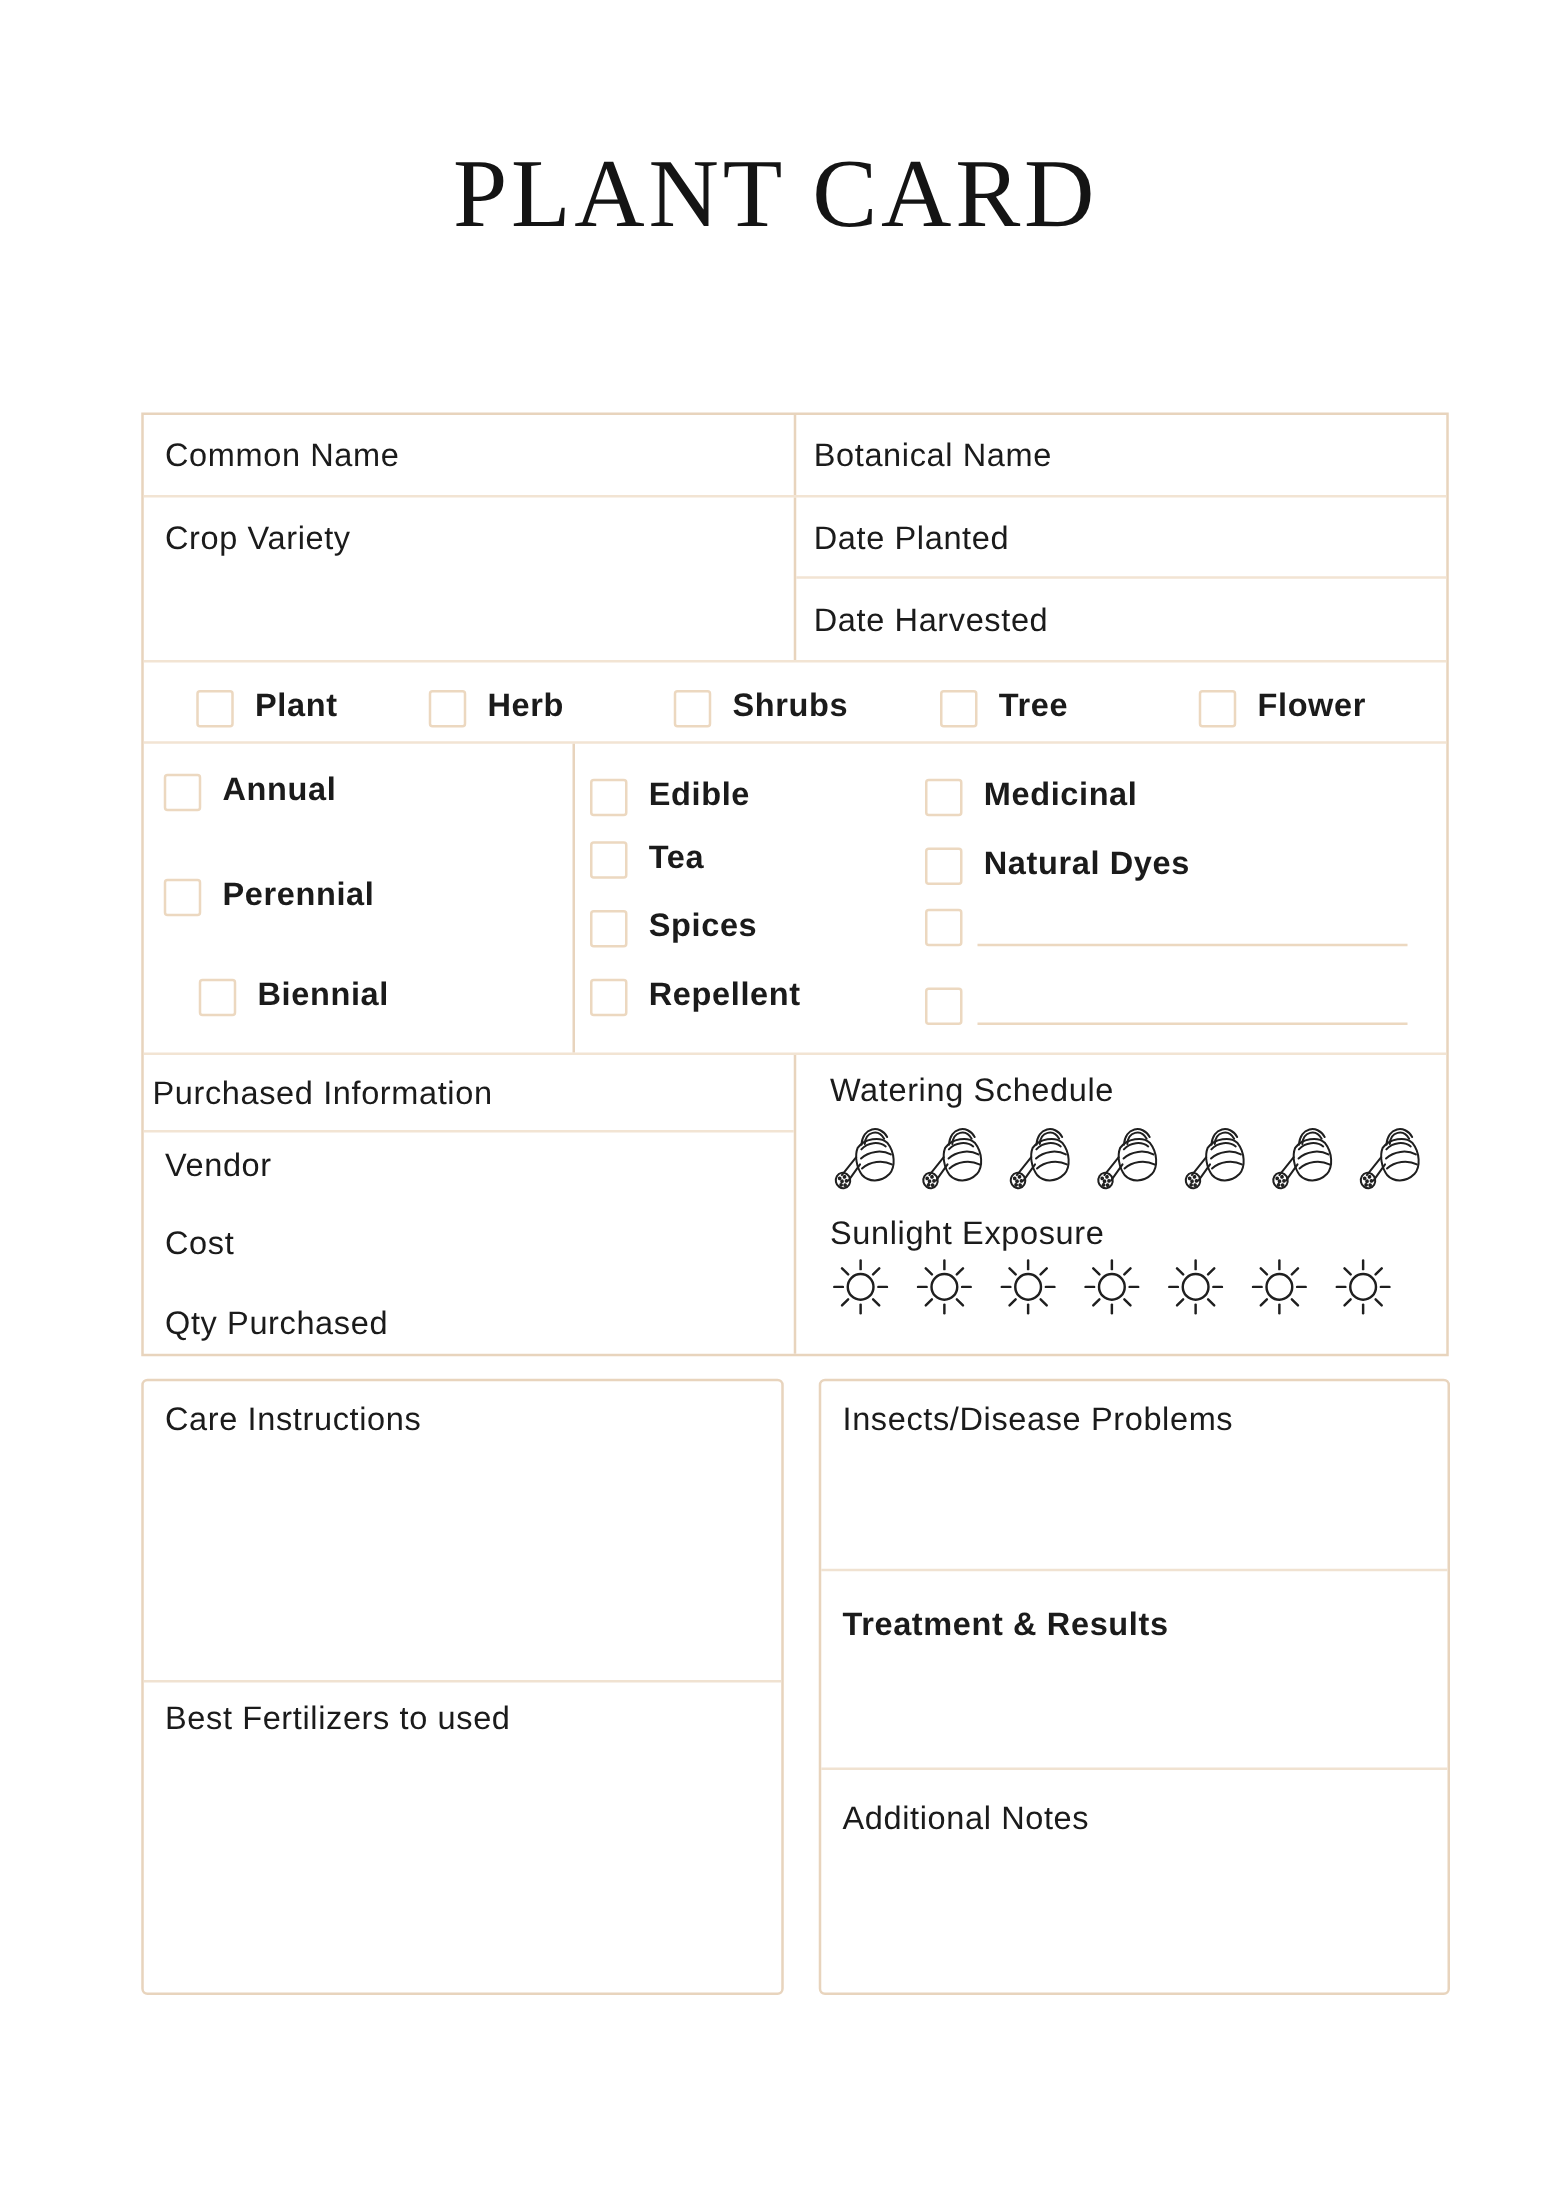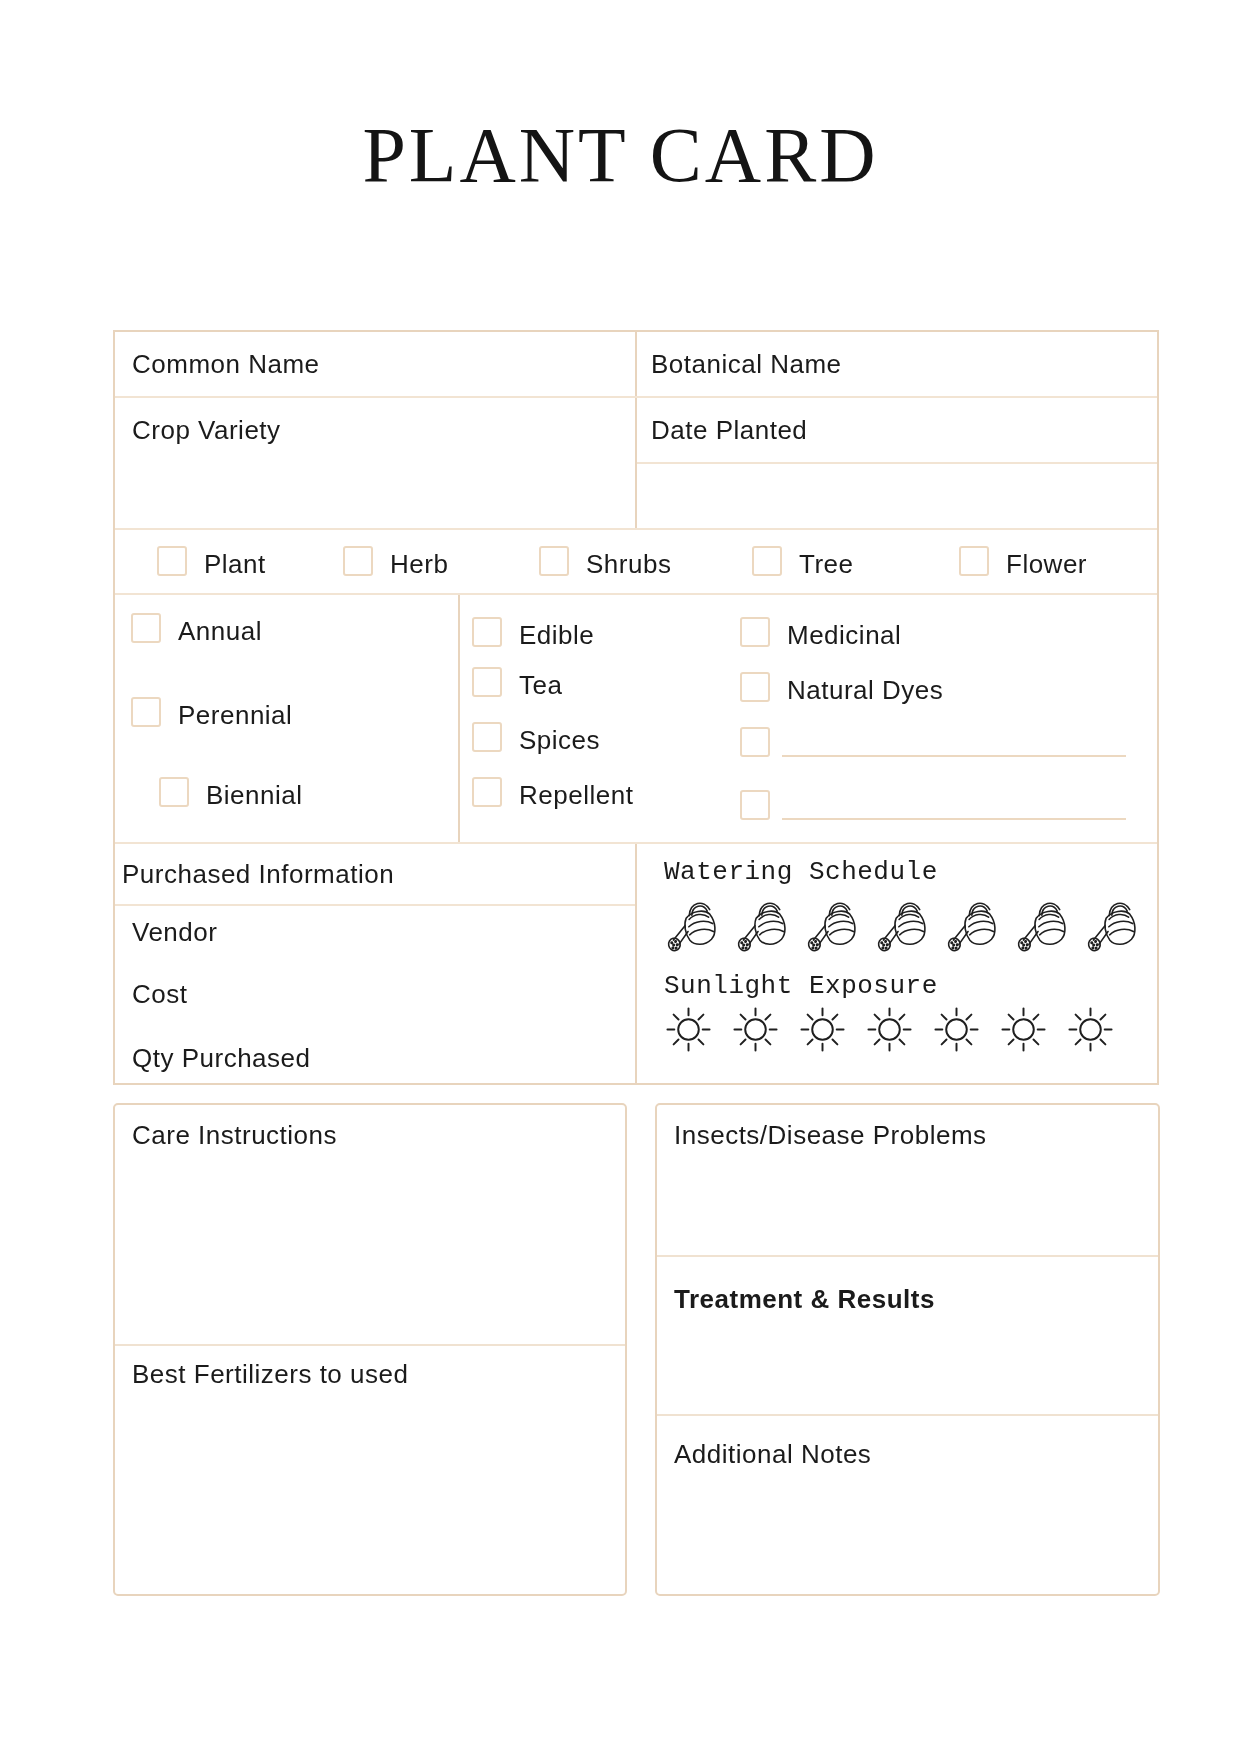--- a/index.html
+++ b/index.html
@@ -24,30 +24,30 @@
   .sub{height:66px;display:flex;align-items:center;padding-left:14px;box-sizing:border-box;}
   .sub.first{border-bottom:2px solid #f2e4d3;}
   .r3{top:198px;height:65px;border-bottom:2px solid #f2e4d3;}
   .r4{top:263px;height:249px;border-bottom:2px solid #f2e4d3;}
   .col-a{position:absolute;left:0;top:0;bottom:0;width:345px;border-right:2px solid #e8d4bd;box-sizing:border-box;}
   .r5{top:512px;bottom:0;display:flex;}
   .p-left{width:522px;border-right:2px solid #e8d4bd;position:relative;box-sizing:border-box;}
   .p-hdr{height:62px;border-bottom:2px solid #f2e4d3;display:flex;align-items:center;
          padding-left:7px;box-sizing:border-box;}
   .p-field{position:absolute;left:17px;}
-  .p-right{flex:1;position:relative;font-family:Liberation Mono, monospace;}
+  .p-right{flex:1;position:relative;}
   .w-hdr{position:absolute;left:27px;top:10px;}
   .s-hdr{position:absolute;left:27px;top:124px;}
   .icon-row{position:absolute;display:flex;}
   .cans-row{left:24px;top:48px;gap:6px;}
   .suns-row{left:28px;top:162px;gap:20px;}
   .wcan{width:64px;height:66px;display:inline-block;}
   .sunic{width:47px;height:47px;display:inline-block;}
   
-  .opt{position:absolute;display:flex;align-items:flex-start;}
+  .opt{position:absolute;display:flex;align-items:flex-end;font-weight:bold;}
   .cb{width:30px;height:30px;border:2px solid #ecd8c0;border-radius:3px;background:#fff;
       flex:0 0 auto;box-sizing:border-box;}
   .opt .lbl{margin-left:17px;white-space:nowrap;}
   .wline{width:344px;height:28px;border-bottom:2px solid #ecd8c0;margin-left:12px;}
   
   .t0{left:42px;top:16px;} .t1{left:228px;top:16px;} .t2{left:424px;top:16px;}
   .t3{left:637px;top:16px;} .t4{left:844px;top:16px;}
   
   .a0{left:16px;top:18px;} .a1{left:16px;top:102px;} .a2{left:16px;top:182px;padding-left:28px;}
   
@@ -86,20 +86,23 @@
     </div>
 
     <div class="row r2">
       <div class="cell-l">
         <span class="lbl">Crop Variety</span>
       </div>
       <div class="r2-right">
         <div class="sub first">
           <span class="lbl">Date Planted</span>
         </div>
+        <div class="sub">
+          <span class="lbl">Date Harvested</span>
+        </div>
       </div>
     </div>
 
     <div class="row r3">
       <div class="opt t0">
         <span class="cb"></span>
         <span class="lbl">Plant</span>
       </div>
       <div class="opt t1">
         <span class="cb"></span>

